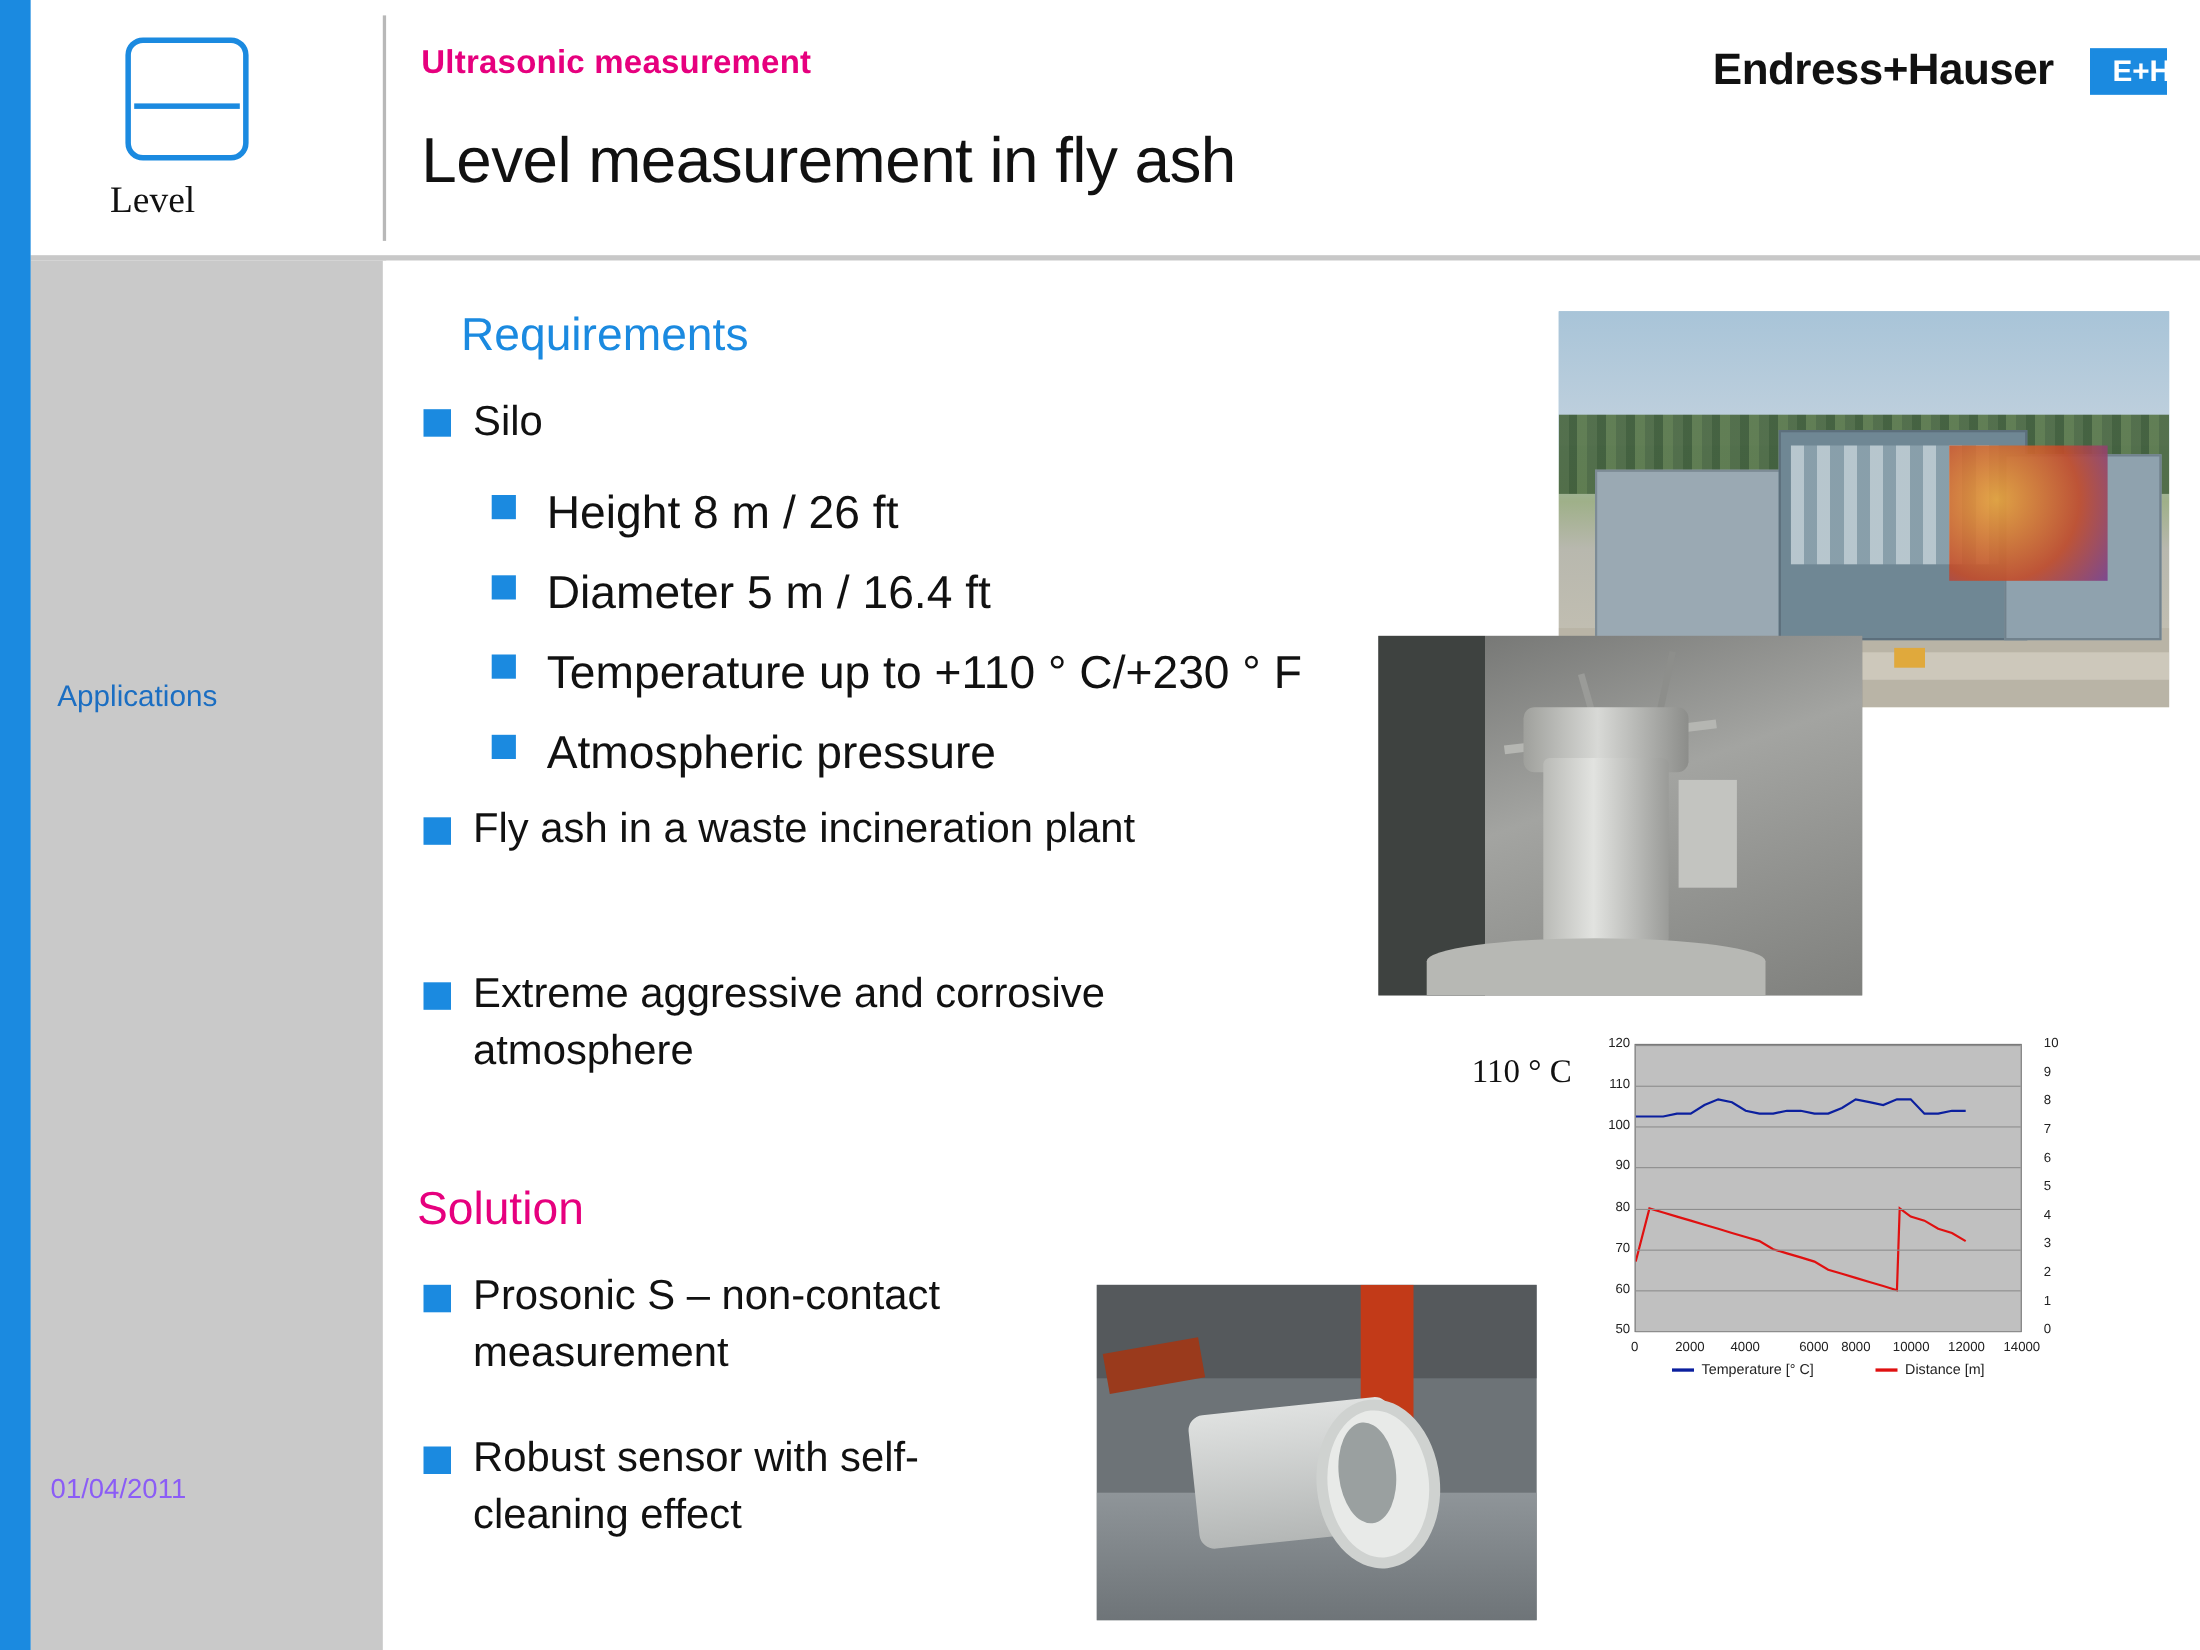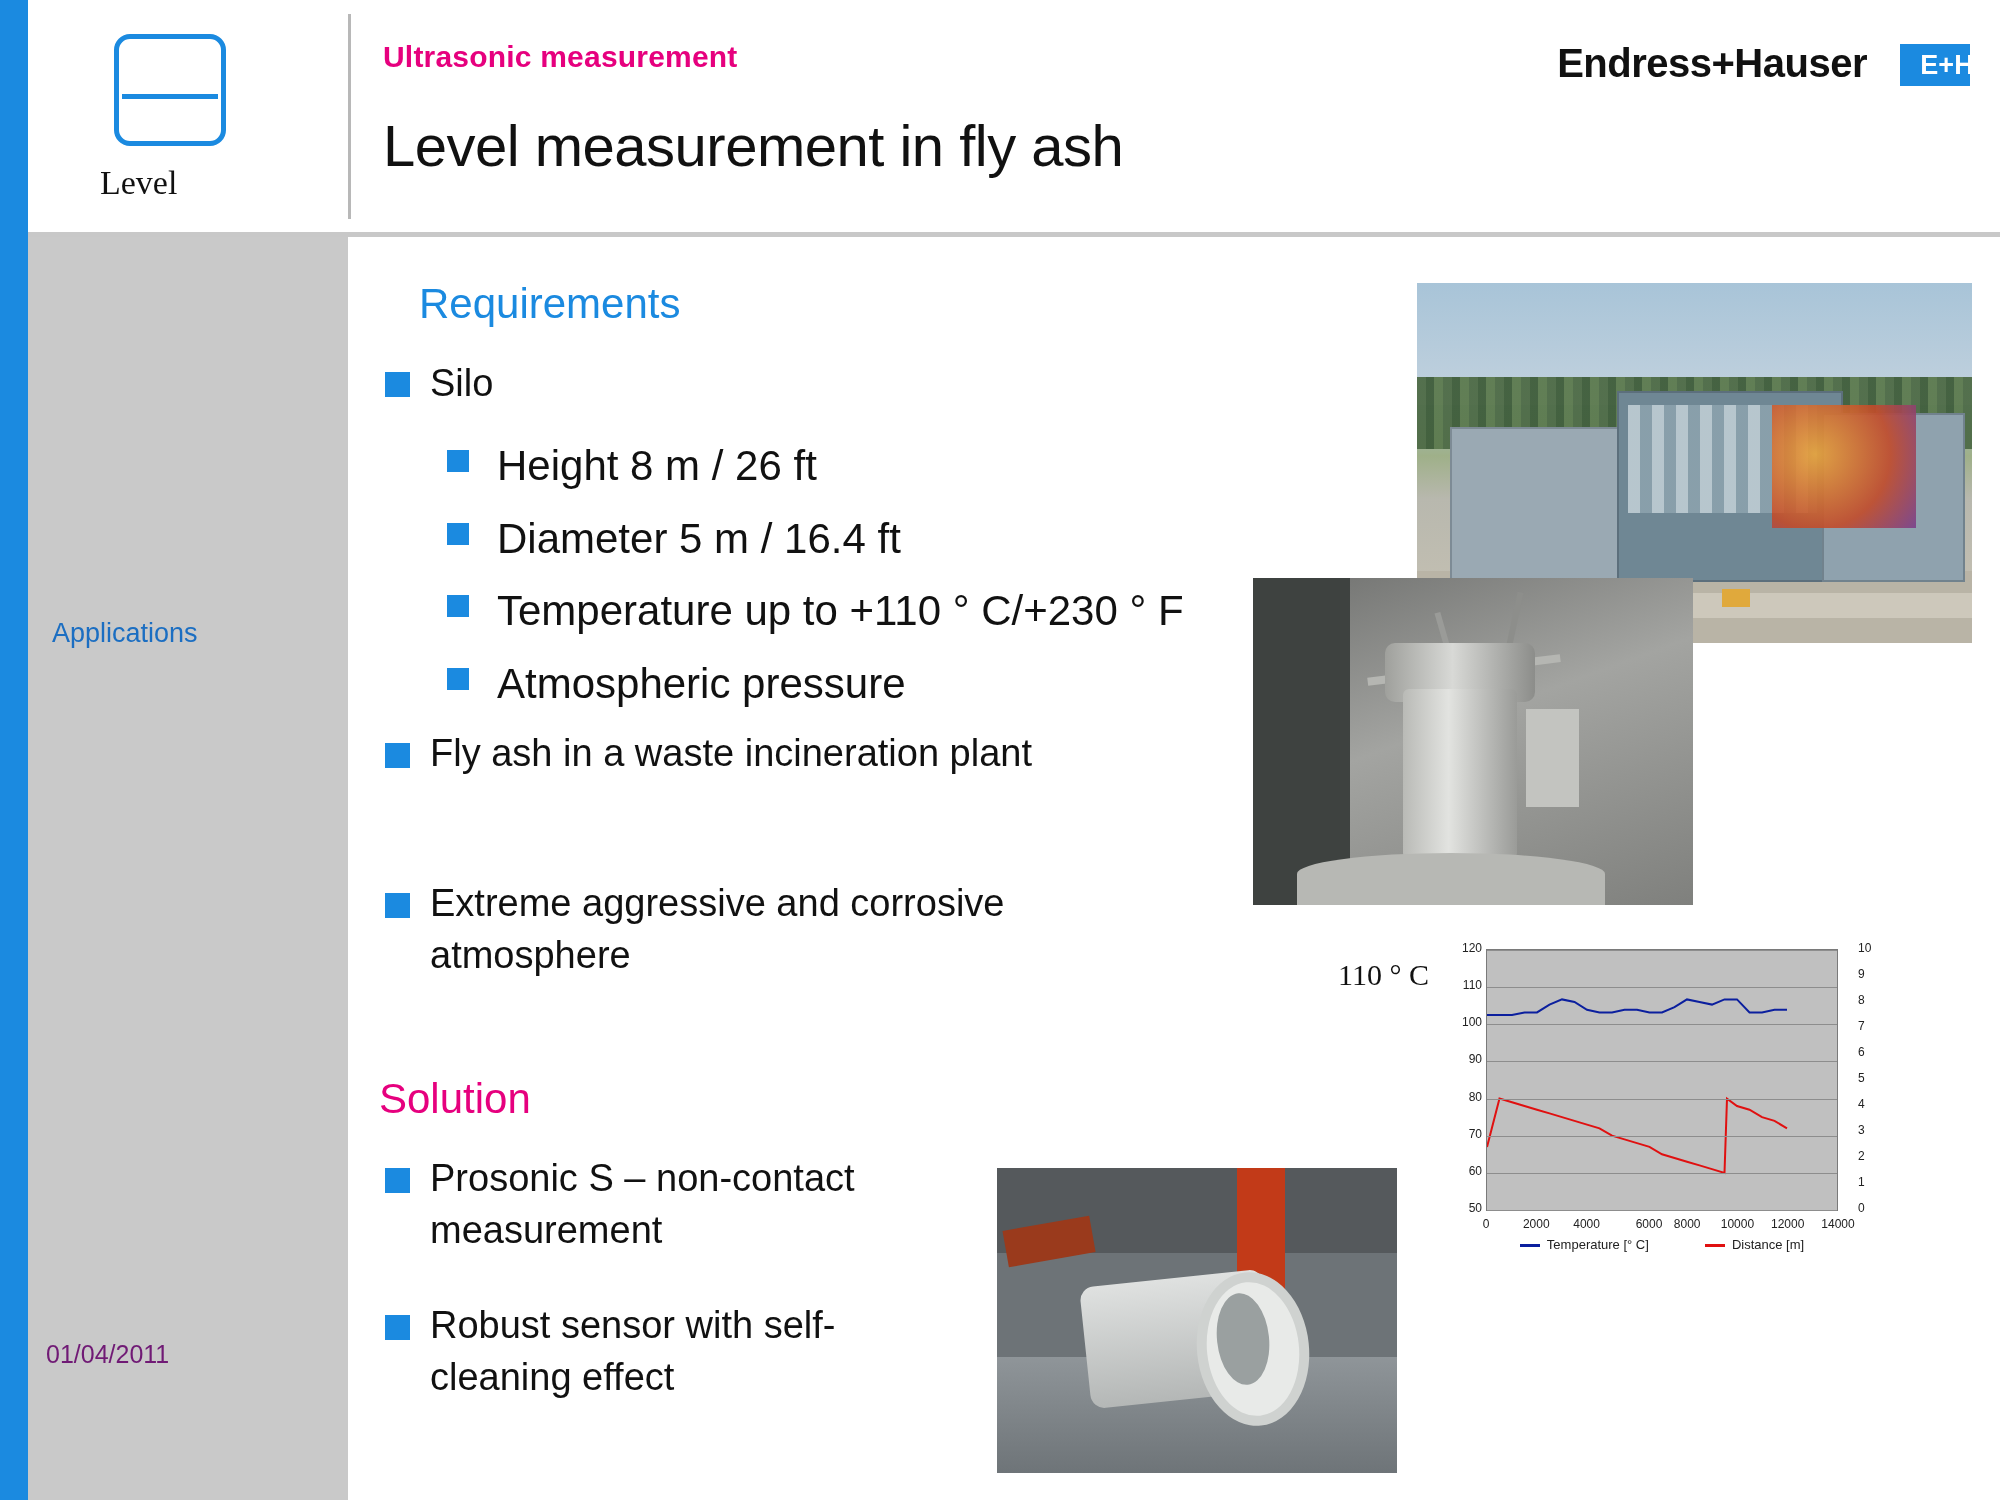--- a/index.html
+++ b/index.html
@@ -31,21 +31,21 @@
 
   
   .logo{position:absolute;right:30px;top:34px;height:52px;display:flex;align-items:flex-end;gap:17px;}
   .logo-text{font-size:40px;font-weight:bold;color:#111;letter-spacing:-0.5px;font-family:"Liberation Sans",sans-serif;}
   .logo-mark{margin-left:16px;width:70px;height:42px;background:#1b8ae0;color:#fff;display:flex;align-items:center;justify-content:center;border:3px solid #1b8ae0;box-sizing:border-box;padding-left:24px;}
   .logo-mark span{font-size:27px;font-weight:bold;color:#ffffff;line-height:1;}
 
   
   .sidebar{position:absolute;left:28px;top:237px;width:320px;height:1263px;background:#c9c9c9;}
   .sidebar-label{position:absolute;left:52px;top:618px;font-size:27px;color:#1b6ec2;}
-  .date{position:absolute;left:46px;top:1340px;font-size:25px;color:#701a75;}
+  .date{position:absolute;left:46px;top:1340px;font-size:25px;color:#8b5cf6;}
 
   
   .content{position:absolute;left:351px;top:237px;width:1649px;height:1263px;background:#ffffff;}
 
   .h-req{position:absolute;left:379px;top:280px;font-size:42px;color:#1b8ae0;margin-left:40px;}
   .h-sol{position:absolute;left:379px;top:1075px;font-size:42px;color:#e6007e;}
 
   .bullet-sq{position:absolute;width:25px;height:25px;background:#1b8ae0;}
   .bullet-sq.sub{width:22px;height:22px;}
 

